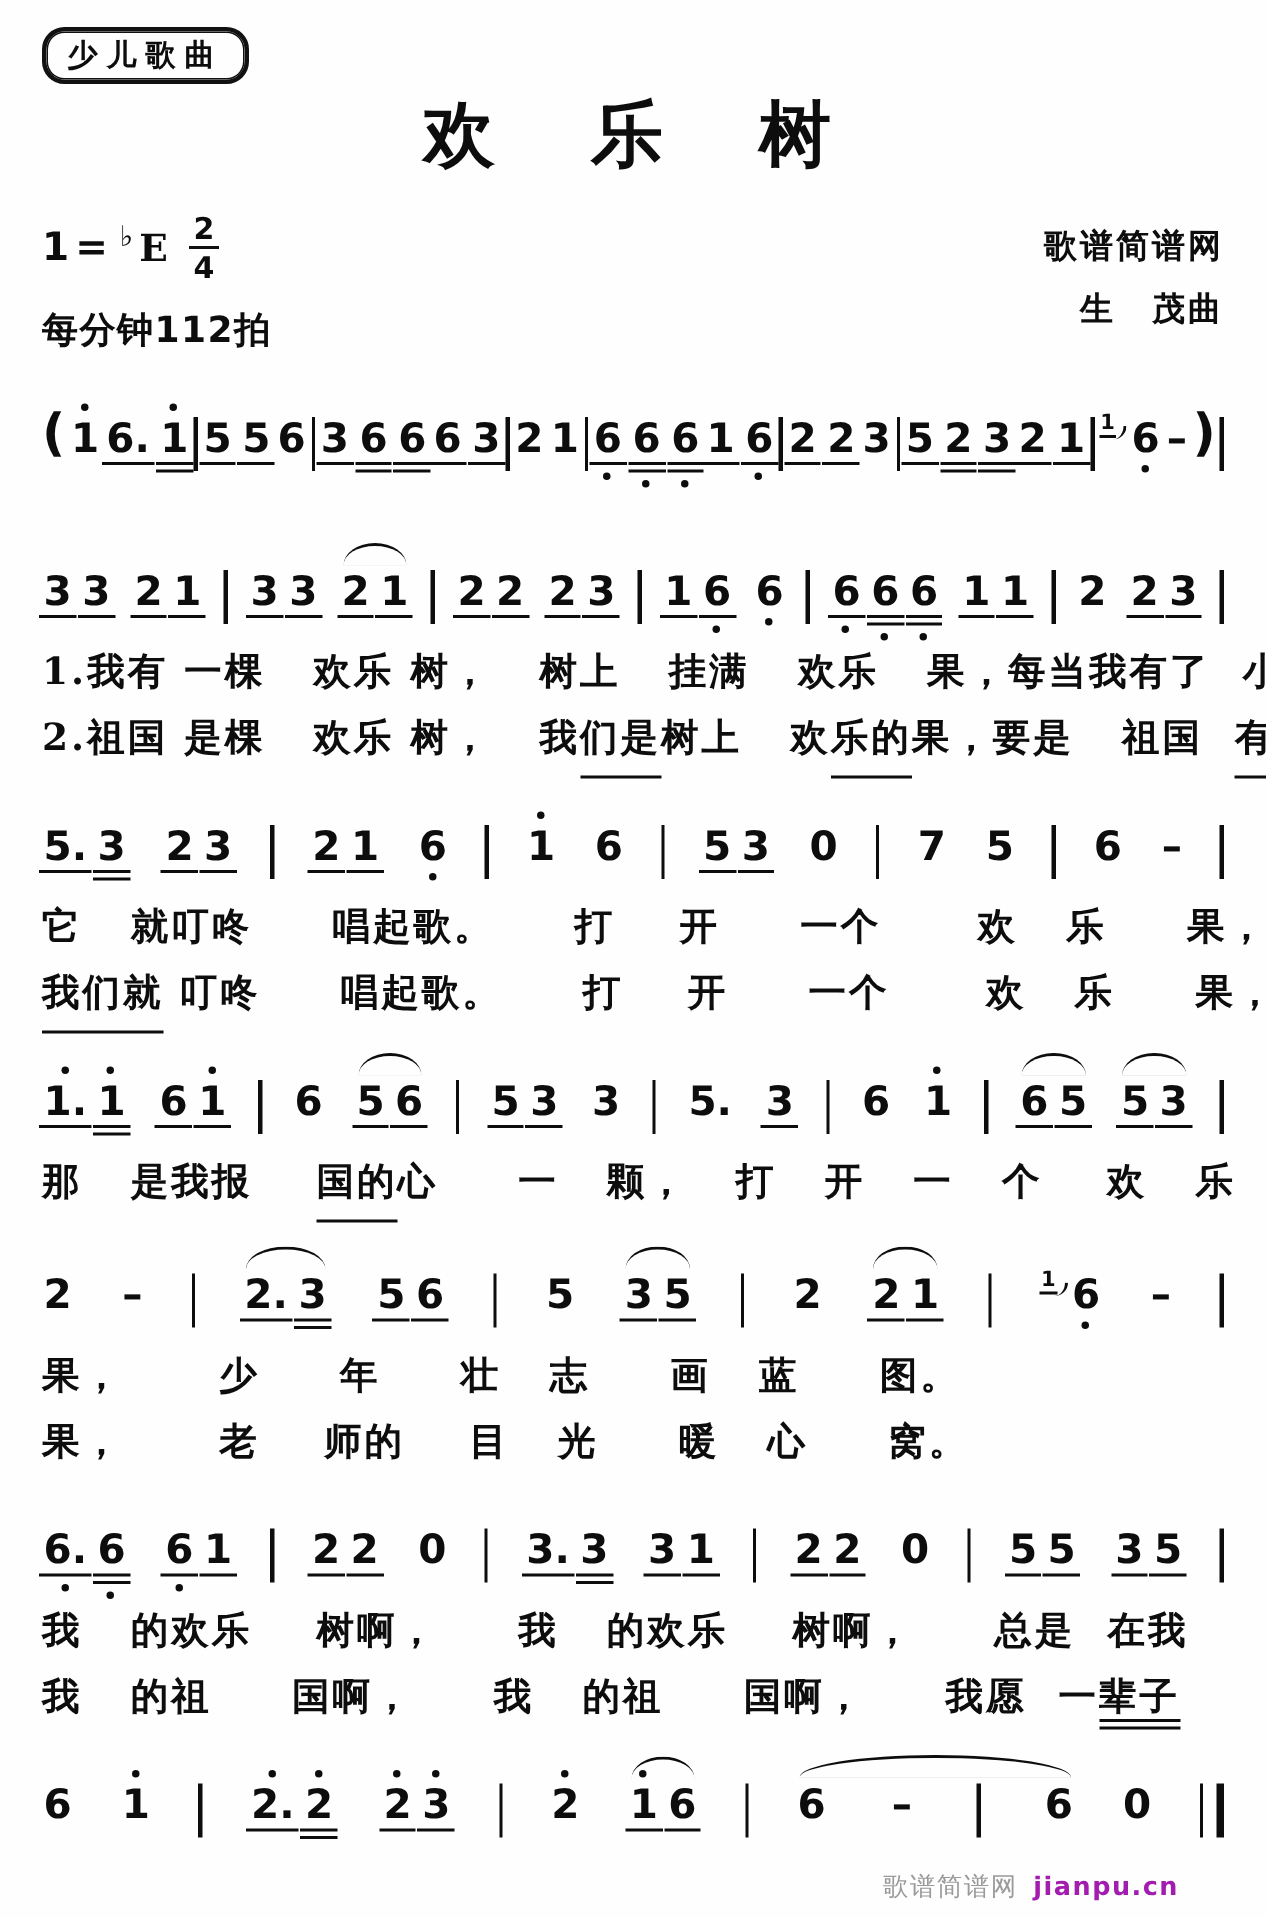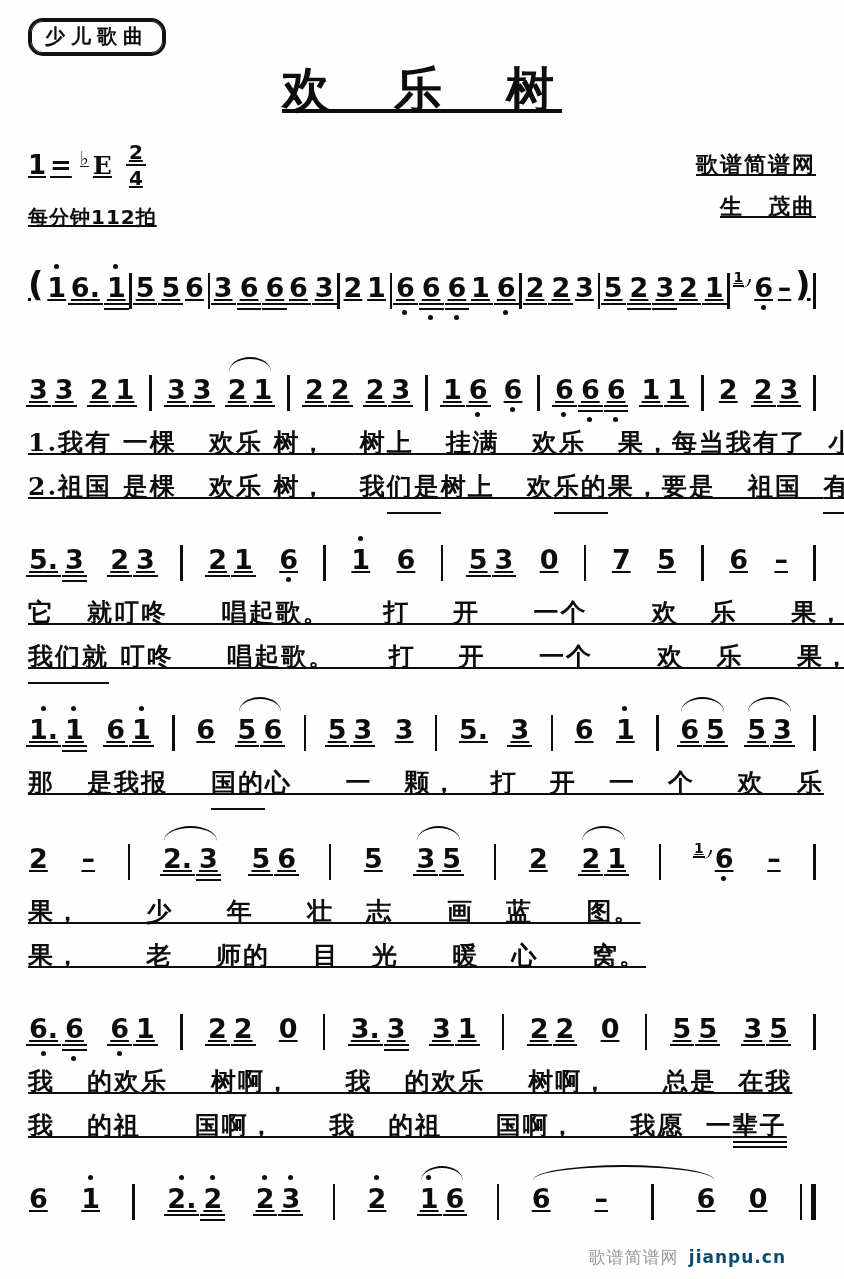--- a/index.html
+++ b/index.html
@@ -4,21 +4,20 @@
 <style>
   html,body{margin:0;padding:0;background:#ffffff;}
   .page{
     position:relative;
     width:844px;height:1279px;
     margin:0;
     background:#fefefe;
     font-family:"DejaVu Sans","Liberation Sans",sans-serif;
     color:#0d0d0d;
     overflow:hidden;
-    text-decoration:underline;
   }
   .content{padding:18px 28px 0 28px;}
 
   
   .badge{
     display:inline-block;
     border:3px solid #111;
     border-radius:15px;
     padding:2px 14px 3px 14px;
     font-size:20px;font-weight:bold;
@@ -36,21 +35,21 @@
   }
 
   
   .meta{display:flex;justify-content:space-between;align-items:flex-start;margin:20px 0 6px 0;}
   .keysig{font-size:26px;font-weight:bold;line-height:1;display:flex;align-items:center;gap:4px;}
   .keysig .flat{font-size:19px;position:relative;top:-7px;margin-left:4px;}
   .keysig .keyletter{font-size:25px;font-family:"DejaVu Serif",serif;}
   .frac{display:inline-flex;flex-direction:column;align-items:center;margin-left:10px;font-size:20px;line-height:1;}
   .frac .num{padding:0 3px 2px 3px;border-bottom:2.5px solid #111;}
   .frac .den{padding:2px 3px 0 3px;}
-  .tempo{margin-top:16px;font-size:20px;font-weight:bold;letter-spacing:1px;}
+  .tempo{margin-top:16px;font-size:24px;font-weight:bold;letter-spacing:1px;}
   .credits{text-align:right;font-size:22px;font-weight:bold;line-height:1.9;margin-top:2px;letter-spacing:2px;}
 
   
   #score{margin-top:14px;}
   .system{margin-bottom:14px;}
   .system-1{margin-bottom:34px;}
   .noterow{
     display:flex;justify-content:space-between;align-items:flex-end;
     padding:22px 0 18px 0;
   }
@@ -513,15 +512,15 @@
               <span class="note">0</span>
             </div>
             <div class="bar final"></div>
           </div>
         </div>
       </div>
   </div>
 
   <div class="footer">
     <span class="site" style="color: rgb(154, 154, 154);">歌谱简谱网</span>
-    <span class="url" style="color: #0c4a6e;">jianpu.cn</span>
+    <span class="url" style="color: #a21caf;">jianpu.cn</span>
   </div>
 </div>
 
 </body></html>

